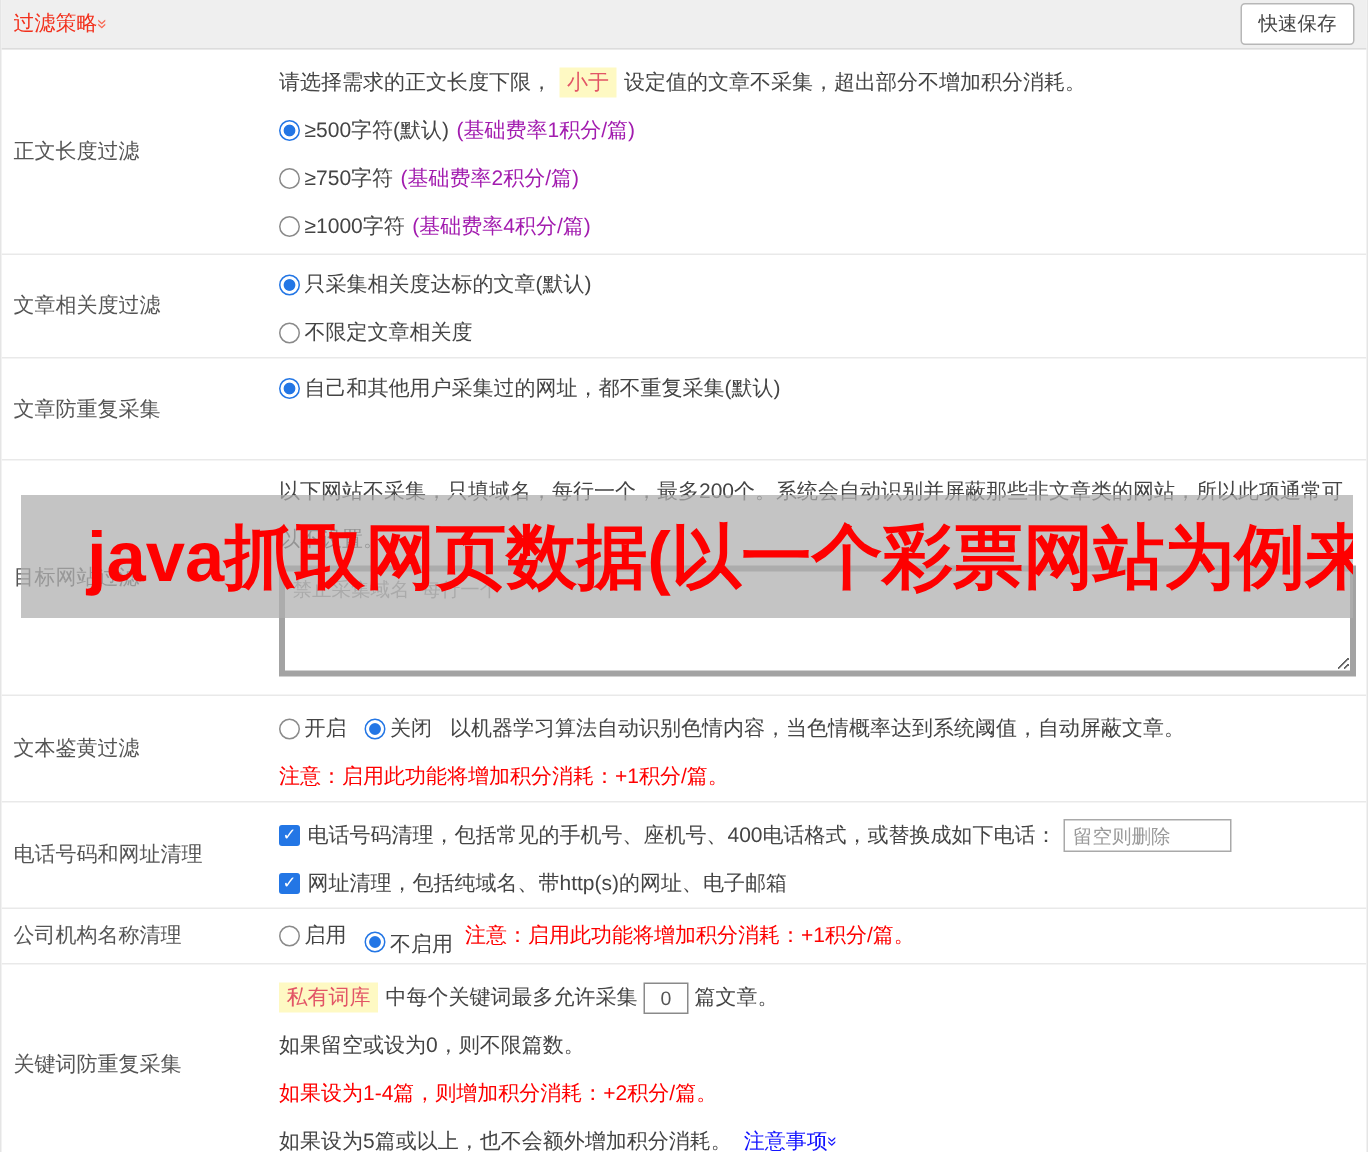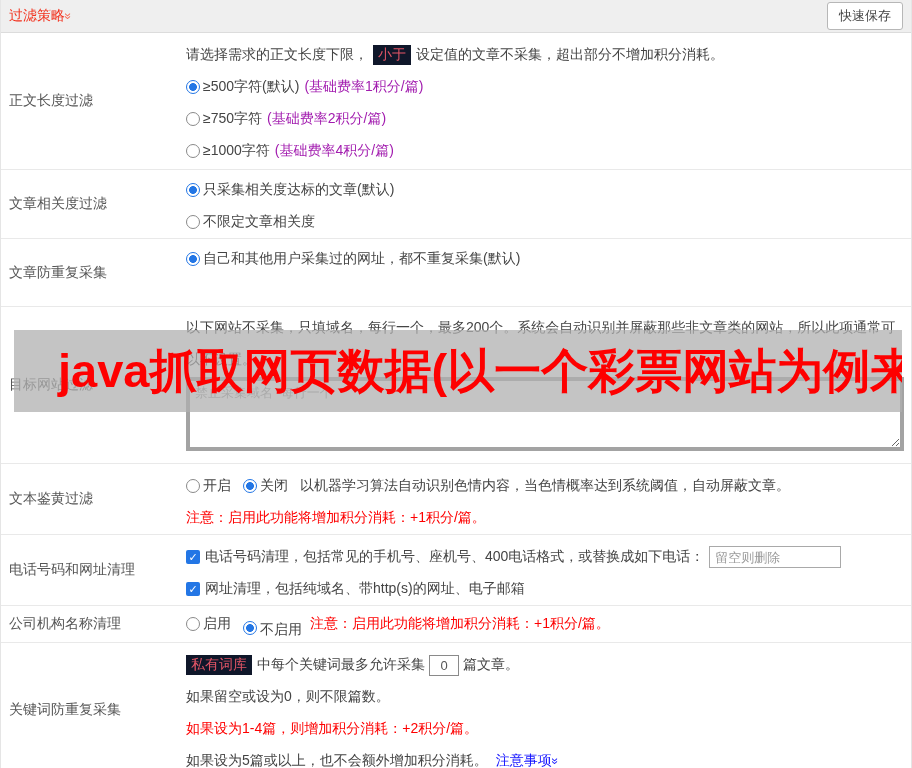--- a/index.html
+++ b/index.html
@@ -17,29 +17,29 @@
 
   
   .row { display:flex; border-bottom:1px solid #e9e9e9; }
   .row-label { flex:0 0 185px; padding-left:8px; display:flex; align-items:center; color:#555; }
   .row-content { flex:1; padding-right:16px; }
   .line { height:32px; display:flex; align-items:center; white-space:nowrap; }
   .pt4 { padding-top:4px; } .pt6 { padding-top:6px; }
 
   .red { color:#fe0000; }
   .fee { color:#a21caf; margin-left:5px; }
-  .hl { background:#0f172a; color:#e25566; padding:1px 5px; margin:0 5px; }
+  .hl { background:#fef9c3; color:#e25566; padding:1px 5px; margin:0 5px; }
 
   
   .radio { width:14px; height:14px; border:1px solid #8a8a8a; border-radius:50%; background:#fff; display:inline-block; margin-right:3px; flex:none; }
   .radio.on { border:1px solid #2376e5; background:radial-gradient(circle at 50% 50%, #2376e5 0 3.6px, #fff 4.2px); }
   
   .cbx { width:14px; height:14px; background:#2376e5; border-radius:2px; color:#fff; font-size:11px; line-height:14px; text-align:center; display:inline-block; margin-right:5px; flex:none; }
 
-  .txt-input { border:1px solid #a9a9a9; height:22px; padding:2px 5px; font-size:13px; font-family:inherit; color:#555; margin-left:5px; width:132px; }
+  .txt-input { border:1px solid #a9a9a9; height:22px; padding:2px 5px; font-size:13px; font-family:inherit; color:#555; margin-left:5px; width:112px; }
   .txt-input::placeholder { color:#9a9a9a; }
   .num-input { border:1px solid #8a8a8a; height:21px; width:30px; text-align:center; font-size:13px; font-family:inherit; color:#555; margin:0 4px; }
 
   .desc-block { width:712px; line-height:32px; white-space:normal; padding-top:4px; }
   .site-textarea { display:block; width:718px; height:74px; border:4px solid #a3a3a3; resize:both; margin-top:2px; font-family:Liberation Mono, monospace; font-size:13px; color:#be185d; padding:3px 5px; }
   .site-textarea::placeholder { color:#9a9a9a; }
 
   .watermark { position:absolute; left:13px; top:330px; width:888px; height:82px; background:rgba(176,176,176,0.74); z-index:5; display:flex; align-items:center; padding-left:44px; color:#fe0000; font-size:47px; font-weight:700; white-space:nowrap; overflow:hidden; }
 
   .link-blue { color:#1414ff; margin-left:8px; cursor:pointer; }

